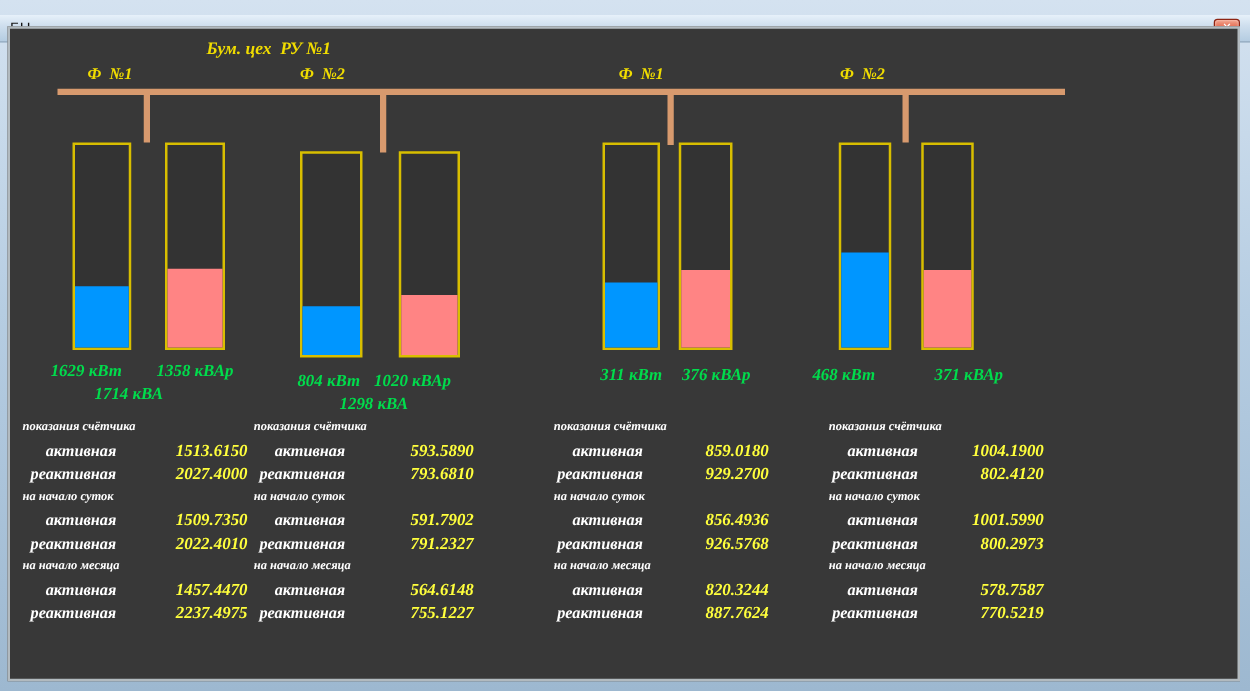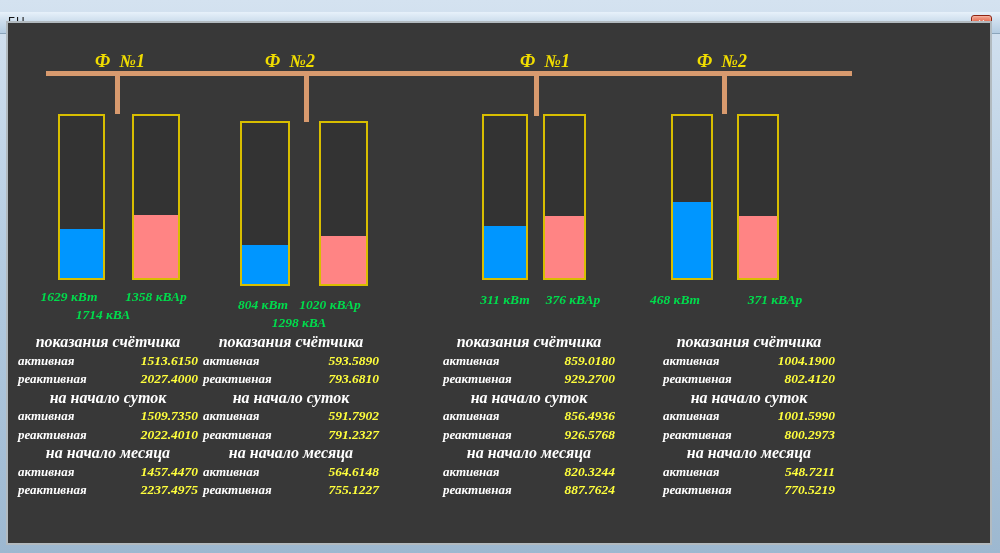--- a/index.html
+++ b/index.html
@@ -19,33 +19,33 @@
          box-shadow:inset 0 0 2px #ffd9cc;cursor:pointer;}
   .close span{font-family:"DejaVu Sans",sans-serif;font-size:9px;line-height:9px;
               color:#fff;font-weight:bold;}
   .client{position:absolute;left:6px;top:21px;width:986px;height:524px;
           background:#383838;border:2px solid #b2babf;box-sizing:border-box;}
   
   .abs{position:absolute;}
   .bus,.drop{background:#d89a6e;}
   .sec-title{font-size:14px;font-weight:bold;font-style:italic;color:#f0dc00;
              text-align:center;white-space:pre;}
-  .feeder-label{font-size:18px;font-weight:bold;font-style:italic;color:#f0dc00;
-                text-align:center;white-space:pre;}
+  .feeder-label{font-size:13px;font-weight:bold;font-style:italic;color:#f0dc00;
+                text-align:left;white-space:pre;}
   .gauge{border:2px solid #d8be00;box-sizing:border-box;background:#333;}
   .fill{position:absolute;left:0;bottom:0;width:100%;}
   .fill.active{background:#0096ff;}
   .fill.reactive{background:#ff8484;}
   .green{font-size:13.5px;font-weight:bold;font-style:italic;color:#00dc4c;
          text-align:center;white-space:pre;}
   .col{position:absolute;top:333px;height:170px;}
-  .hdr{font-size:16px;font-weight:bold;font-style:italic;color:#ffffff;
-       text-align:center;line-height:18.5px;height:18.5px;}
+  .hdr{font-size:10px;font-weight:bold;font-style:italic;color:#ffffff;
+       text-align:left;line-height:18.5px;height:18.5px;}
   .row{display:flex;line-height:18.5px;height:18.5px;}
-  .rl{width:45%;font-size:13px;font-weight:bold;font-style:italic;
+  .rl{width:45%;text-align:right;font-size:13px;font-weight:bold;font-style:italic;
       color:#ffffff;padding-right:6px;box-sizing:border-box;}
   .rv{flex:1;text-align:right;font-size:13.5px;font-weight:bold;font-style:italic;
       color:#ffff3c;}
 </style>
 </head>
 <body>
 
 <div class="window">
 
   <div class="titlebar">
@@ -56,20 +56,21 @@
   </div>
 
   <div class="client"></div>
 
   <div class="abs bus" style="left:46px;top:71px;width:806px;height:5px"></div>
   <div class="abs drop" style="left:115px;top:76px;width:5px;height:38px"></div>
   <div class="abs drop" style="left:304px;top:76px;width:5px;height:46px"></div>
   <div class="abs drop" style="left:534px;top:76px;width:5px;height:40px"></div>
   <div class="abs drop" style="left:722px;top:76px;width:5px;height:38px"></div>
 
+  <div class="abs sec-title" style="left:130px;top:32px;width:170px">Бум. цех  РУ №1</div>
 
   <div class="abs feeder-label" style="left:70px;top:51px;width:100px">Ф  №1</div>
   <div class="abs feeder-label" style="left:240px;top:51px;width:100px">Ф  №2</div>
   <div class="abs feeder-label" style="left:495px;top:51px;width:100px">Ф  №1</div>
   <div class="abs feeder-label" style="left:672px;top:51px;width:100px">Ф  №2</div>
 
   <div class="abs gauge" style="left:58px;top:114px;width:47px;height:166px">
     <div class="fill active" style="height: 30%;"></div>
   </div>
   <div class="abs gauge" style="left:132px;top:114px;width:48px;height:166px">
@@ -216,21 +217,21 @@
         <span class="rl">активная</span>
         <span class="rv">1001.5990</span>
       </div>
     <div class="row">
         <span class="rl">реактивная</span>
         <span class="rv">800.2973</span>
       </div>
     <div class="hdr">на начало месяца</div>
     <div class="row">
         <span class="rl">активная</span>
-        <span class="rv">548.7211</span>
+        <span class="rv">578.7587</span>
       </div>
     <div class="row">
         <span class="rl">реактивная</span>
         <span class="rv">770.5219</span>
       </div>
   </div>
 
 </div>
 
 </body></html>

